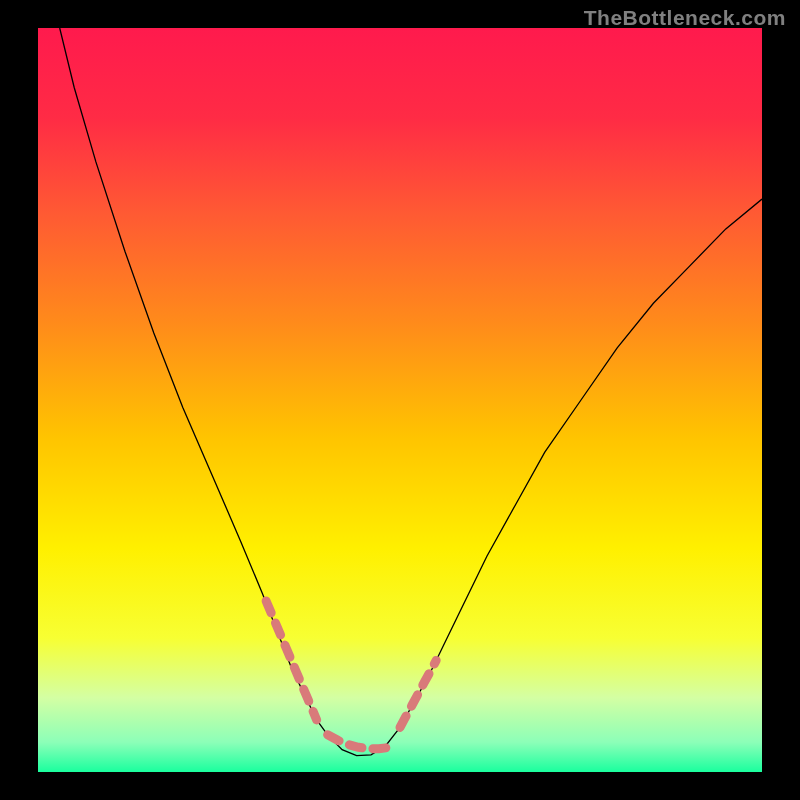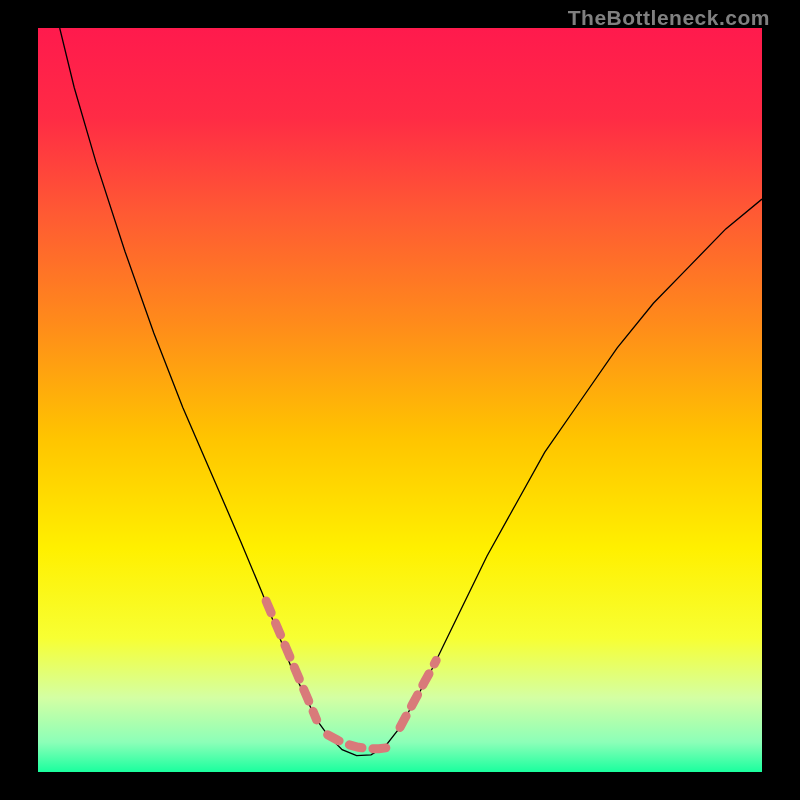--- a/index.html
+++ b/index.html
@@ -7,21 +7,21 @@
     padding: 0;
     width: 800px;
     height: 800px;
     background: #000;
     position: relative;
     font-family: Arial, sans-serif;
   }
   .watermark {
     position: absolute;
     top: 6px;
-    right: 30px;
+    right: 14px;
     color: #808080;
     font-size: 21px;
     font-weight: bold;
     letter-spacing: 0.5px;
     z-index: 10;
   }
   .plot-area {
     position: absolute;
     left: 38px;
     top: 28px;

